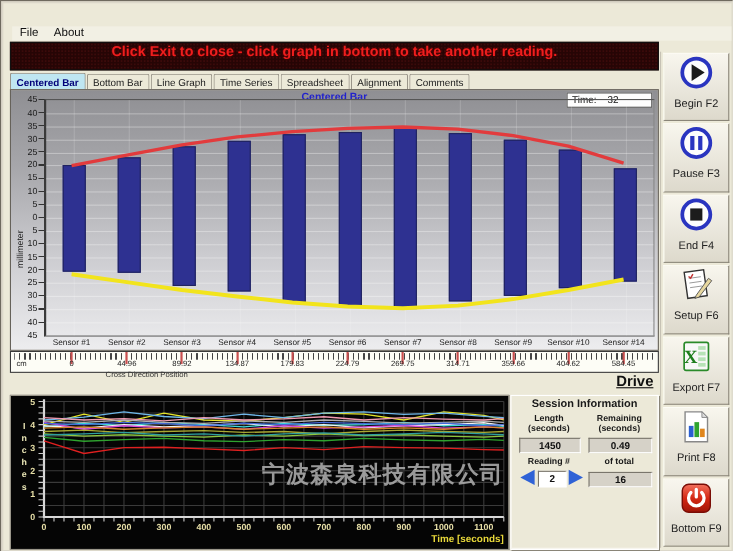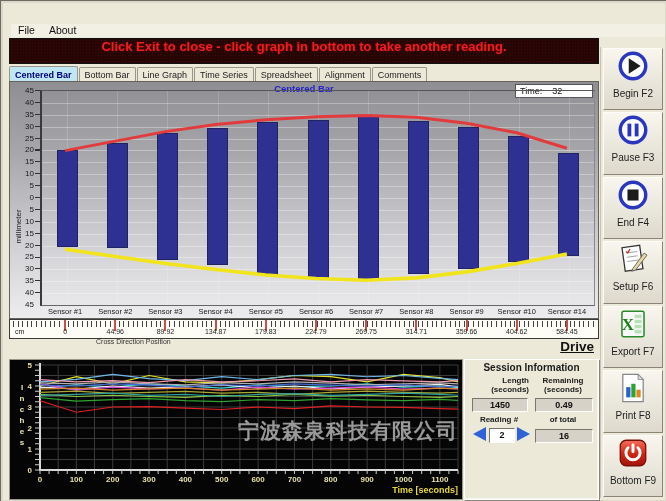--- a/index.html
+++ b/index.html
@@ -64,21 +64,21 @@
   
   .bottom-chart{position:absolute;left:8px;top:358px;width:452px;height:139px;background:#050505;
     border:1px solid #9a968a;cursor:pointer;}
   .watermark{position:absolute;left:237px;top:416px;font-size:21px;font-weight:bold;color:#a9a9a9;
     letter-spacing:1px;opacity:.9;pointer-events:none;white-space:nowrap;}
   
   .session{position:absolute;left:463px;top:358px;width:133px;height:139px;background:#ece9d8;
     border:1px solid #fff;box-shadow:1px 1px 0 #8a8578, -1px -1px 0 #f8f6ee inset;}
   .s-title{position:absolute;left:0;right:0;top:2px;text-align:center;font-size:10px;font-weight:bold;color:#1a1a1a;}
   .s-label{position:absolute;font-size:8px;font-weight:bold;color:#1a1a1a;text-align:center;line-height:9px;}
-  .l1{left:4px;top:16px;width:60px;text-align:right;} .l2{left:67px;top:16px;width:62px;}
+  .l1{left:4px;top:16px;width:60px;} .l2{left:67px;top:16px;width:62px;}
   .l3{left:4px;top:55px;width:60px;} .l4{left:67px;top:55px;width:62px;}
   .s-box{position:absolute;height:12px;background:#d6d2c8;border:1px solid;border-color:#7a766c #fff #fff #7a766c;
     font-size:9px;font-weight:bold;color:#111;text-align:center;line-height:12px;}
   .b1{left:7px;top:38px;width:54px;} .b2{left:70px;top:38px;width:56px;}
   .b4{left:70px;top:69px;width:56px;}
   .s-box.reading{left:24px;top:68px;width:24px;height:13px;background:#fff;line-height:13px;cursor:pointer;}
   .arrow{position:absolute;width:0;height:0;border-top:7px solid transparent;border-bottom:7px solid transparent;cursor:pointer;}
   .arrow.left{left:8px;top:67px;border-right:13px solid #2f62d6;}
   .arrow.right{left:52px;top:67px;border-left:13px solid #2f62d6;}
   .roller-box{position:absolute;left:44px;top:64px;width:82px;height:72px;background:#fff;border:1px solid #555;}

